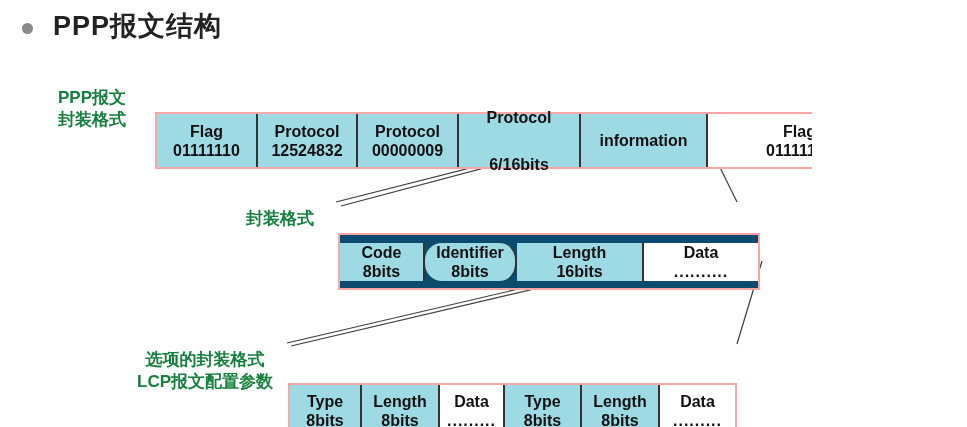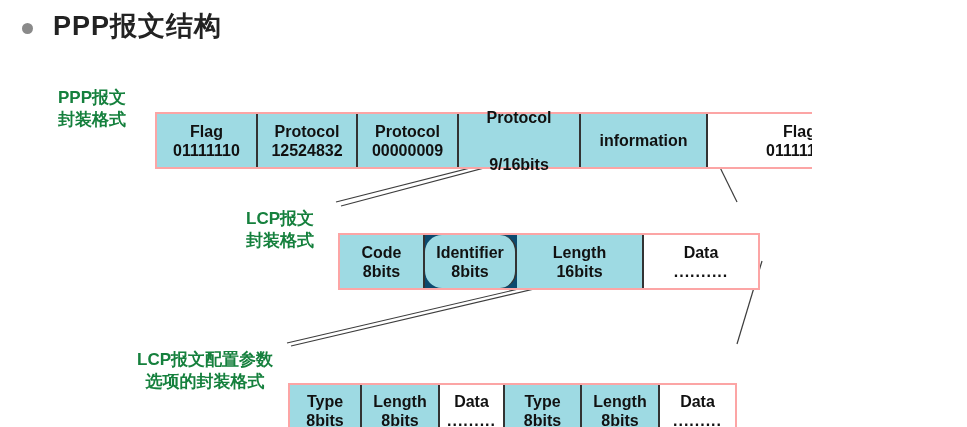--- a/index.html
+++ b/index.html
@@ -54,55 +54,54 @@
     <line x1="643" y1="260" x2="287" y2="343" style="stroke: rgb(61, 61, 61);"></line>
     <line x1="645" y1="263" x2="291" y2="346" style="stroke: rgb(61, 61, 61);"></line>
     <line x1="762" y1="261" x2="737" y2="344" style="stroke: rgb(61, 61, 61);"></line>
   </svg>
 
   <div class="row-label" style="left:36px;top:87px;width:112px;">
     <span>PPP报文</span>
     <span>封装格式</span>
   </div>
   <div class="row-label" style="left:228px;top:208px;width:104px;">
-    <span>LCP报文</span>
     <span>封装格式</span>
   </div>
   <div class="row-label" style="left:124px;top:349px;width:162px;">
+    <span>选项的封装格式</span>
     <span>LCP报文配置参数</span>
-    <span>选项的封装格式</span>
   </div>
 
   <div class="frame-row" style="left:155px;top:82px;width:738px;height:57px;">
     <div class="cell fill" style="width: 101px; background: rgb(158, 218, 227);">
       <span>Flag</span>
       <span>01111110</span>
     </div>
     <div class="cell fill" style="width: 100px; background: rgb(158, 218, 227);">
       <span>Protocol</span>
       <span>12524832</span>
     </div>
     <div class="cell fill" style="width: 101px; background: rgb(158, 218, 227);">
       <span>Protocol</span>
       <span>00000009</span>
     </div>
     <div class="cell fill" style="width: 122px; background: rgb(158, 218, 227); gap: 28px;">
       <span>Protocol</span>
-      <span>9/16bits</span>
+      <span>6/16bits</span>
     </div>
     <div class="cell fill" style="width: 127px; background: rgb(158, 218, 227); justify-content: center;">
       <span>information</span>
     </div>
     <div class="cell">
       <span>Flag</span>
       <span>01111110</span>
     </div>
   </div>
 
-  <div class="frame-row" style="left:338px;top:203px;width:422px;height:57px;">
+  <div class="frame-row" style="left:338px;top:203px;width:422px;height:57px;align-items:center;">
     <div class="cell fill" style="width: 85px; background: rgb(158, 218, 227);">
       <span>Code</span>
       <span>8bits</span>
     </div>
     <div class="cell fill" style="width: 92px; background: rgb(158, 218, 227); border-radius: 17px;">
       <span>Identifier</span>
       <span>8bits</span>
     </div>
     <div class="cell fill" style="width: 127px; background: rgb(158, 218, 227);">
       <span>Length</span>

